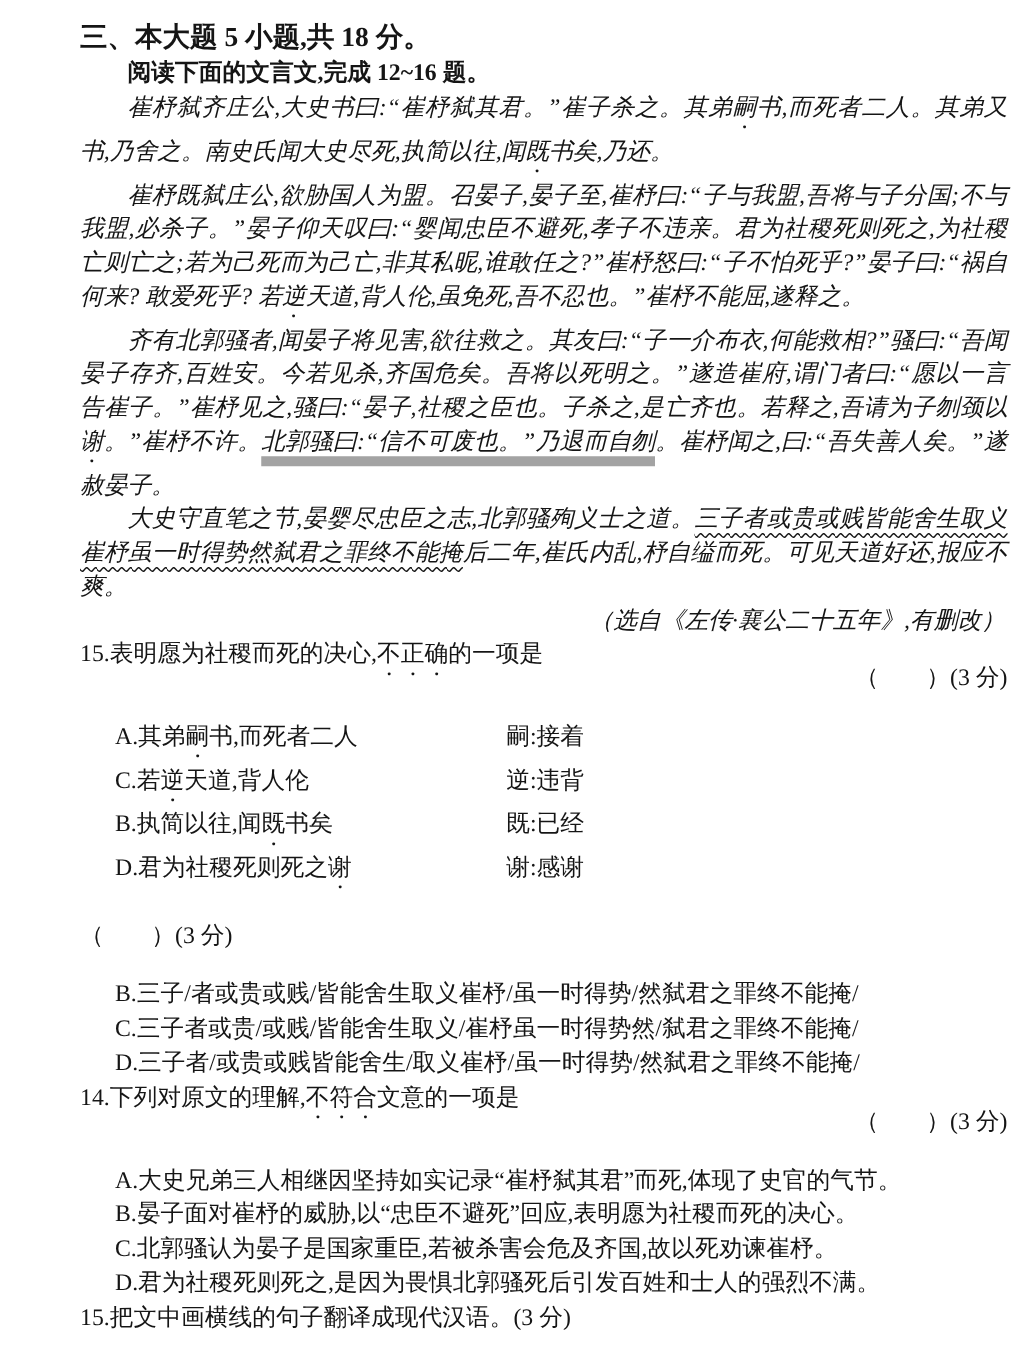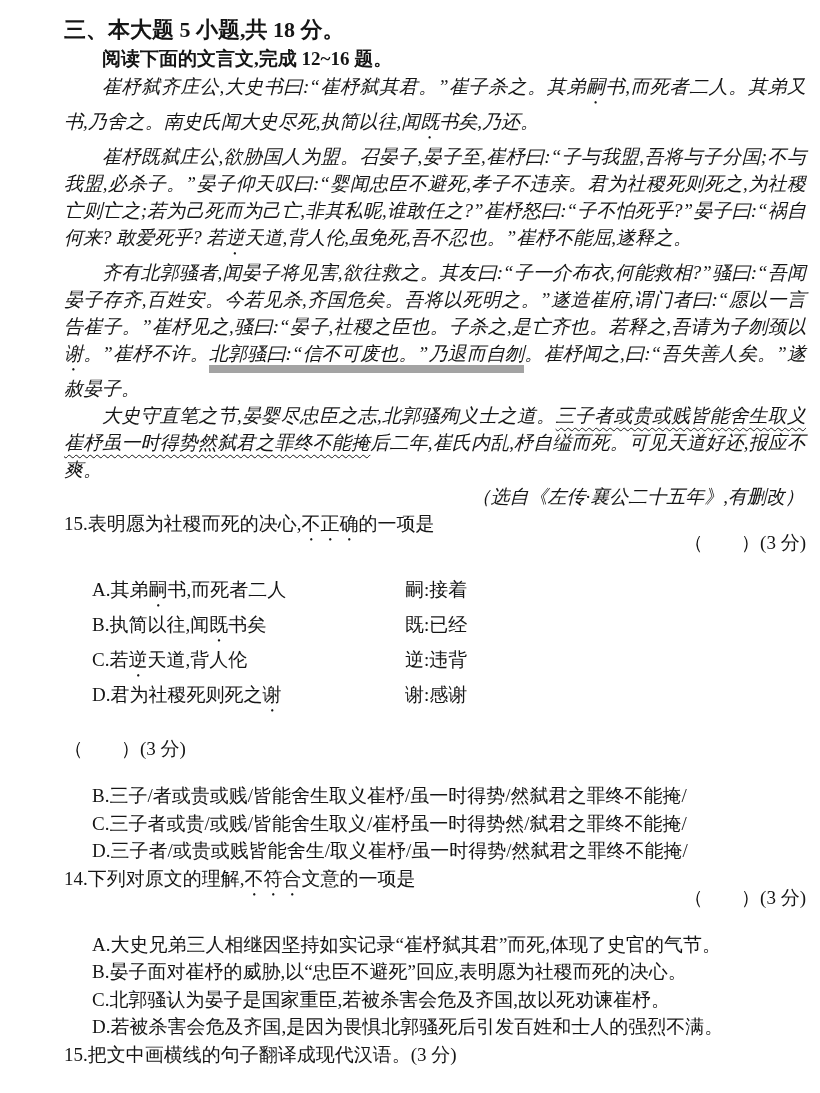--- a/index.html
+++ b/index.html
@@ -74,26 +74,26 @@
   <section>
     <div class="stem-row">
       <p class="stem"><span>15.</span><span>表明愿为社稷而死的决心,</span><span class="jiadian">不正确</span><span>的一项是</span></p>
       <p class="blank-score"><span>（　　）</span><span>(3 分)</span></p>
     </div>
     <div class="opt-row">
       <p class="opt-text"><span>A.</span><span>其弟</span><span class="jiadian">嗣</span><span>书,而死者二人</span></p>
       <p class="opt-gloss">嗣:接着</p>
     </div>
     <div class="opt-row">
+      <p class="opt-text"><span>C.</span><span>若</span><span class="jiadian">逆</span><span>天道,背人伦</span></p>
+      <p class="opt-gloss">逆:违背</p>
+    </div>
+    <div class="opt-row">
       <p class="opt-text"><span>B.</span><span>执简以往,闻</span><span class="jiadian">既</span><span>书矣</span></p>
       <p class="opt-gloss">既:已经</p>
-    </div>
-    <div class="opt-row">
-      <p class="opt-text"><span>C.</span><span>若</span><span class="jiadian">逆</span><span>天道,背人伦</span></p>
-      <p class="opt-gloss">逆:违背</p>
     </div>
     <div class="opt-row">
       <p class="opt-text"><span>D.</span><span>君为社稷死则死之</span><span class="jiadian">谢</span><span></span></p>
       <p class="opt-gloss">谢:感谢</p>
     </div>
   </section>
 
   <section>
     <div class="stem-row">
       <p class="blank-score"><span>（　　）</span><span>(3 分)</span></p>
@@ -104,21 +104,21 @@
   </section>
 
   <section>
     <div class="stem-row">
       <p class="stem"><span>14.</span><span>下列对原文的理解,</span><span class="jiadian">不符合</span><span>文意的一项是</span></p>
       <p class="blank-score"><span>（　　）</span><span>(3 分)</span></p>
     </div>
     <p class="opt"><span>A.</span><span>大史兄弟三人相继因坚持如实记录“崔杼弑其君”而死,体现了史官的气节。</span></p>
     <p class="opt"><span>B.</span><span>晏子面对崔杼的威胁,以“忠臣不避死”回应,表明愿为社稷而死的决心。</span></p>
     <p class="opt"><span>C.</span><span>北郭骚认为晏子是国家重臣,若被杀害会危及齐国,故以死劝谏崔杼。</span></p>
-    <p class="opt"><span>D.</span><span>若被杀害会危及齐国,是因为畏惧北郭骚死后引发百姓和士人的强烈不满。</span></p>
+    <p class="opt"><span>D.</span><span>君为社稷死则死之,是因为畏惧北郭骚死后引发百姓和士人的强烈不满。</span></p>
   </section>
 
   <section>
     <p class="stem-plain"><span>15.</span><span>把文中画横线的句子翻译成现代汉语。(3 分)</span></p>
 
   </section>
 
 </main>
 
 </body></html>

